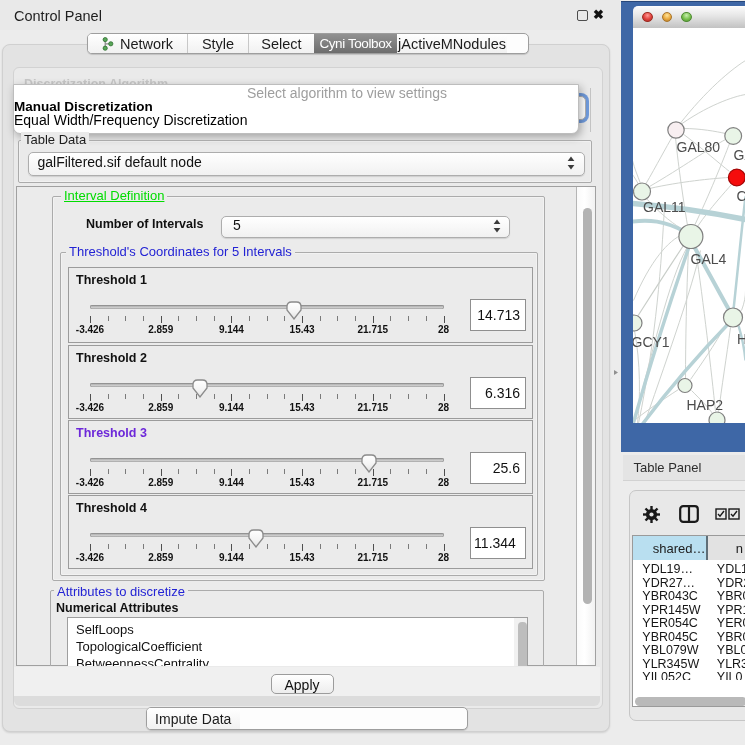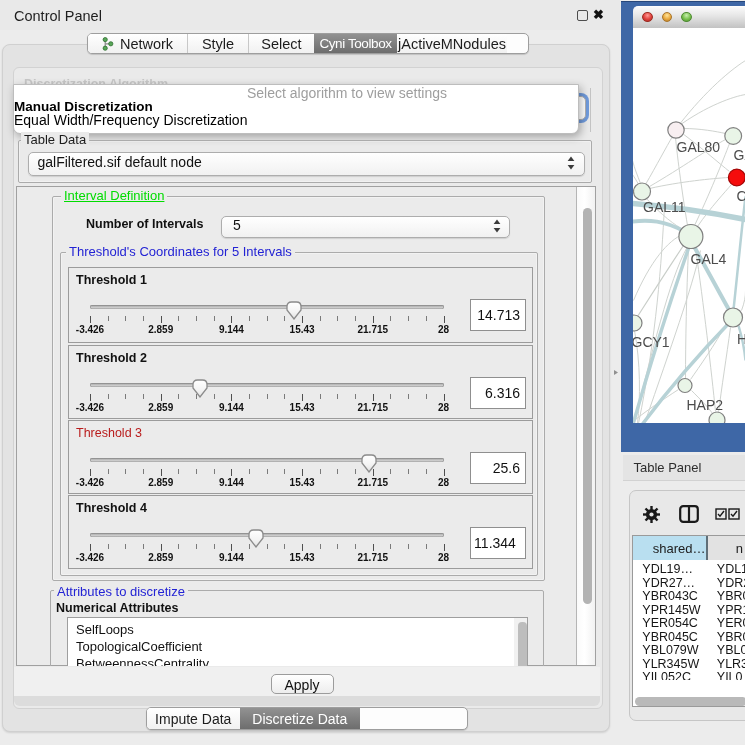--- a/index.html
+++ b/index.html
@@ -137,21 +137,21 @@
         <stop offset="0" stop-color="#ffffff"></stop>
         <stop offset="0.55" stop-color="#f4f4f4"></stop>
         <stop offset="1" stop-color="#e3e3e3"></stop>
       </linearGradient>
     </defs>
     <path d="M1 5.5 Q1 1 5.5 1 L10.5 1 Q15 1 15 5.5 L15 9 L8 18 L1 9 Z" fill="url(#tg)" stroke="#8b8b8b" stroke-width="1.3"></path>
   </svg>
 <div class="abs" style="left:470px;top:377px;width:56px;height:32px;background:#fff;border:1px solid #8f8f8f;box-sizing:border-box;"></div>
 <div class="txt" style="left:470px;top:377px;width:50px;height:32px;line-height:32px;text-align:right;font-size:14px;color:#111;">6.316</div>
 <div class="abs" style="left:68px;top:420px;width:465px;height:73.5px;border:1px solid #9b9b9b;background:#ebebeb;box-sizing:border-box;"></div>
-<div class="txt" style="left:76px;top:426px;font-size:12.5px;font-weight:normal;color:#b91c1c;">Threshold 3</div>
+<div class="txt" style="left:76px;top:426px;font-size:12.5px;font-weight:bold;color:#6d28d9;">Threshold 3</div>
 <div class="abs" style="left:90px;top:457.5px;width:353.5px;height:4.5px;border-radius:2.5px;background:linear-gradient(#8f8f8f,#c2c2c2 45%,#dedede);box-shadow:inset 0 0 0 0.6px #8a8a8a;"></div>
 <div class="abs" style="left:90.00px;top:469px;width:1px;height:7px;background:#4f4f4f;"></div>
 <div class="abs" style="left:107.67px;top:469px;width:1px;height:5px;background:#7a7a7a;"></div>
 <div class="abs" style="left:125.35px;top:469px;width:1px;height:5px;background:#7a7a7a;"></div>
 <div class="abs" style="left:143.03px;top:469px;width:1px;height:5px;background:#7a7a7a;"></div>
 <div class="abs" style="left:160.70px;top:469px;width:1px;height:7px;background:#4f4f4f;"></div>
 <div class="abs" style="left:178.38px;top:469px;width:1px;height:5px;background:#7a7a7a;"></div>
 <div class="abs" style="left:196.05px;top:469px;width:1px;height:5px;background:#7a7a7a;"></div>
 <div class="abs" style="left:213.72px;top:469px;width:1px;height:5px;background:#7a7a7a;"></div>
 <div class="abs" style="left:231.40px;top:469px;width:1px;height:7px;background:#4f4f4f;"></div>
@@ -238,21 +238,20 @@
 <div class="txt" style="left:8px;top:38px;font-size:13px;color:#111;">BetweennessCentrality</div>
 <div class="abs" style="left:446px;top:0;width:14px;height:49px;background:#f1f1f1;"></div>
 <div class="abs" style="left:450px;top:4px;width:8.5px;height:60px;background:#bdbdbd;border-radius:4px;"></div>
 </div>
 <div class="abs" style="left:14px;top:667px;width:586px;height:29px;background:#f0f0f0;"></div>
 <div class="abs" style="left:14px;top:696px;width:586px;height:10px;background:#dcdcdc;border-radius:0 0 6px 6px;"></div>
 <div class="abs" style="left:270.5px;top:673.5px;width:63px;height:20px;background:linear-gradient(#ffffff,#ededed);border:1px solid #9c9c9c;border-radius:5px;box-sizing:border-box;"></div>
 <div class="txt" style="left:270.5px;top:676.5px;width:63px;text-align:center;font-size:14px;color:#111;">Apply</div>
 <div class="abs" style="left:145.5px;top:707px;width:320px;height:21px;background:#fdfdfd;border:1px solid #9e9e9e;border-radius:5px;overflow:hidden;display:flex;box-shadow:0 1px 1px rgba(0,0,0,0.15);">
 <div style="width:93.5px;height:100%;display:flex;align-items:center;justify-content:center;font-size:14px;box-sizing:border-box;white-space:nowrap;background:linear-gradient(#ffffff,#f1f1f1);color:#1c1c1c;">Impute Data</div>
-<div style="width:119.5px;height:100%;display:flex;align-items:center;justify-content:center;font-size:14px;box-sizing:border-box;white-space:nowrap;background:linear-gradient(#929292,#6d6d6d);color:#fff;">Discretize Data</div>
 </div>
 <svg class="abs" style="left:613px;top:369px;" width="6" height="7" viewBox="0 0 6 7">
     <path d="M1 6 L1 1 L5 3.5 Z" fill="#909090"></path>
   </svg>
 <div class="abs" style="left:621px;top:1px;width:124px;height:450px;background:#3e67a6;border-top:1px solid #27477a;"></div>
 <div class="abs" style="left:632.5px;top:6px;width:112.5px;height:21.5px;background:linear-gradient(#fafafa 0%,#e6e6e6 40%,#bfbfbf 100%);border-bottom:1px solid #8a8a8a;border-top:1px solid #fdfdfd;border-radius:5px 0 0 0;"></div>
 <div class="abs" style="left:642.1999999999999px;top:11.600000000000001px;width:10.4px;height:10.4px;border-radius:50%;background:radial-gradient(circle at 50% 30%, #ff9a94 0%, #e0403c 55%, #9c2c22 100%);border:0.8px solid #9c2c22;box-sizing:border-box;"></div>
 <div class="abs" style="left:661.8px;top:11.600000000000001px;width:10.4px;height:10.4px;border-radius:50%;background:radial-gradient(circle at 50% 30%, #ffe49a 0%, #e9a83d 55%, #a8742a 100%);border:0.8px solid #a8742a;box-sizing:border-box;"></div>
 <div class="abs" style="left:681.4px;top:11.600000000000001px;width:10.4px;height:10.4px;border-radius:50%;background:radial-gradient(circle at 50% 30%, #c8eeae 0%, #77c04c 55%, #4e8a33 100%);border:0.8px solid #4e8a33;box-sizing:border-box;"></div>
 <div class="abs" style="left:632.5px;top:27.5px;width:112.5px;height:395.5px;background:#fff;overflow:hidden;">

